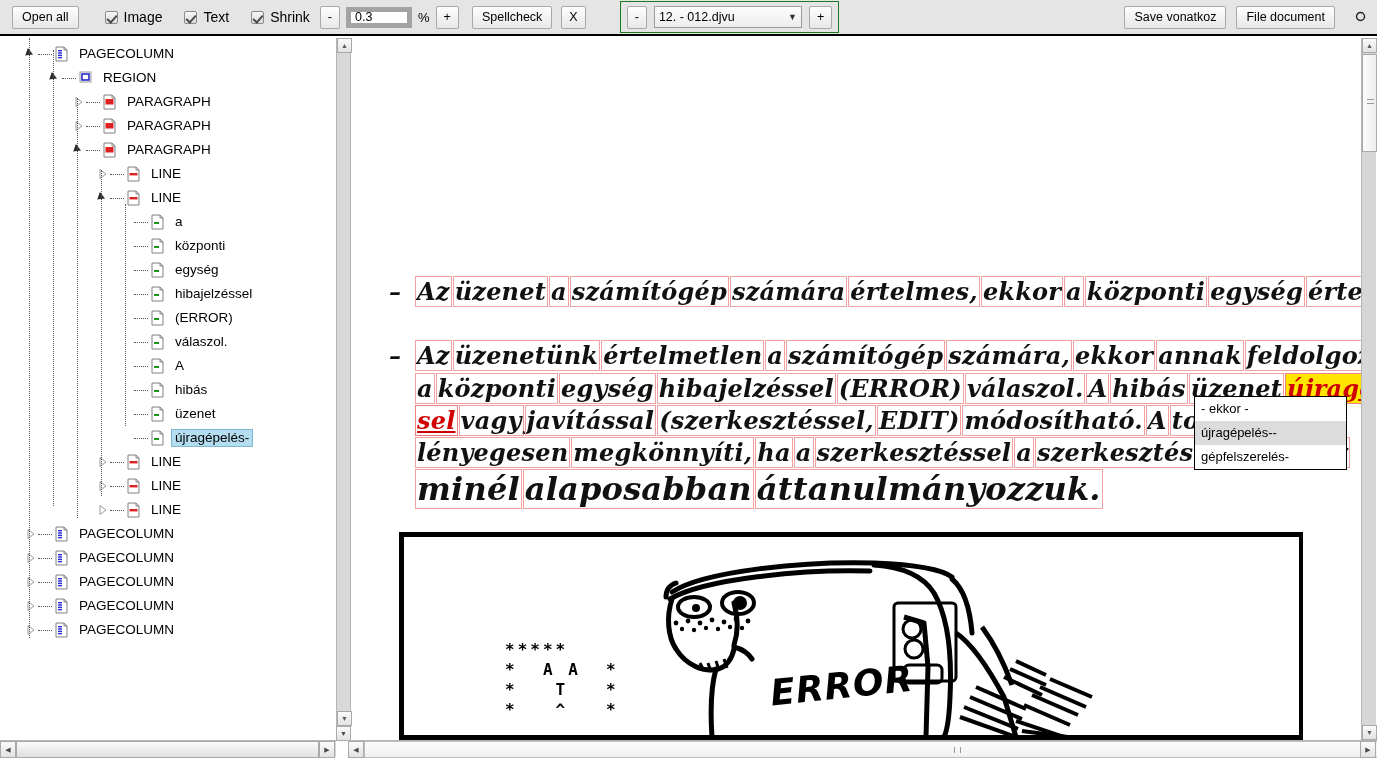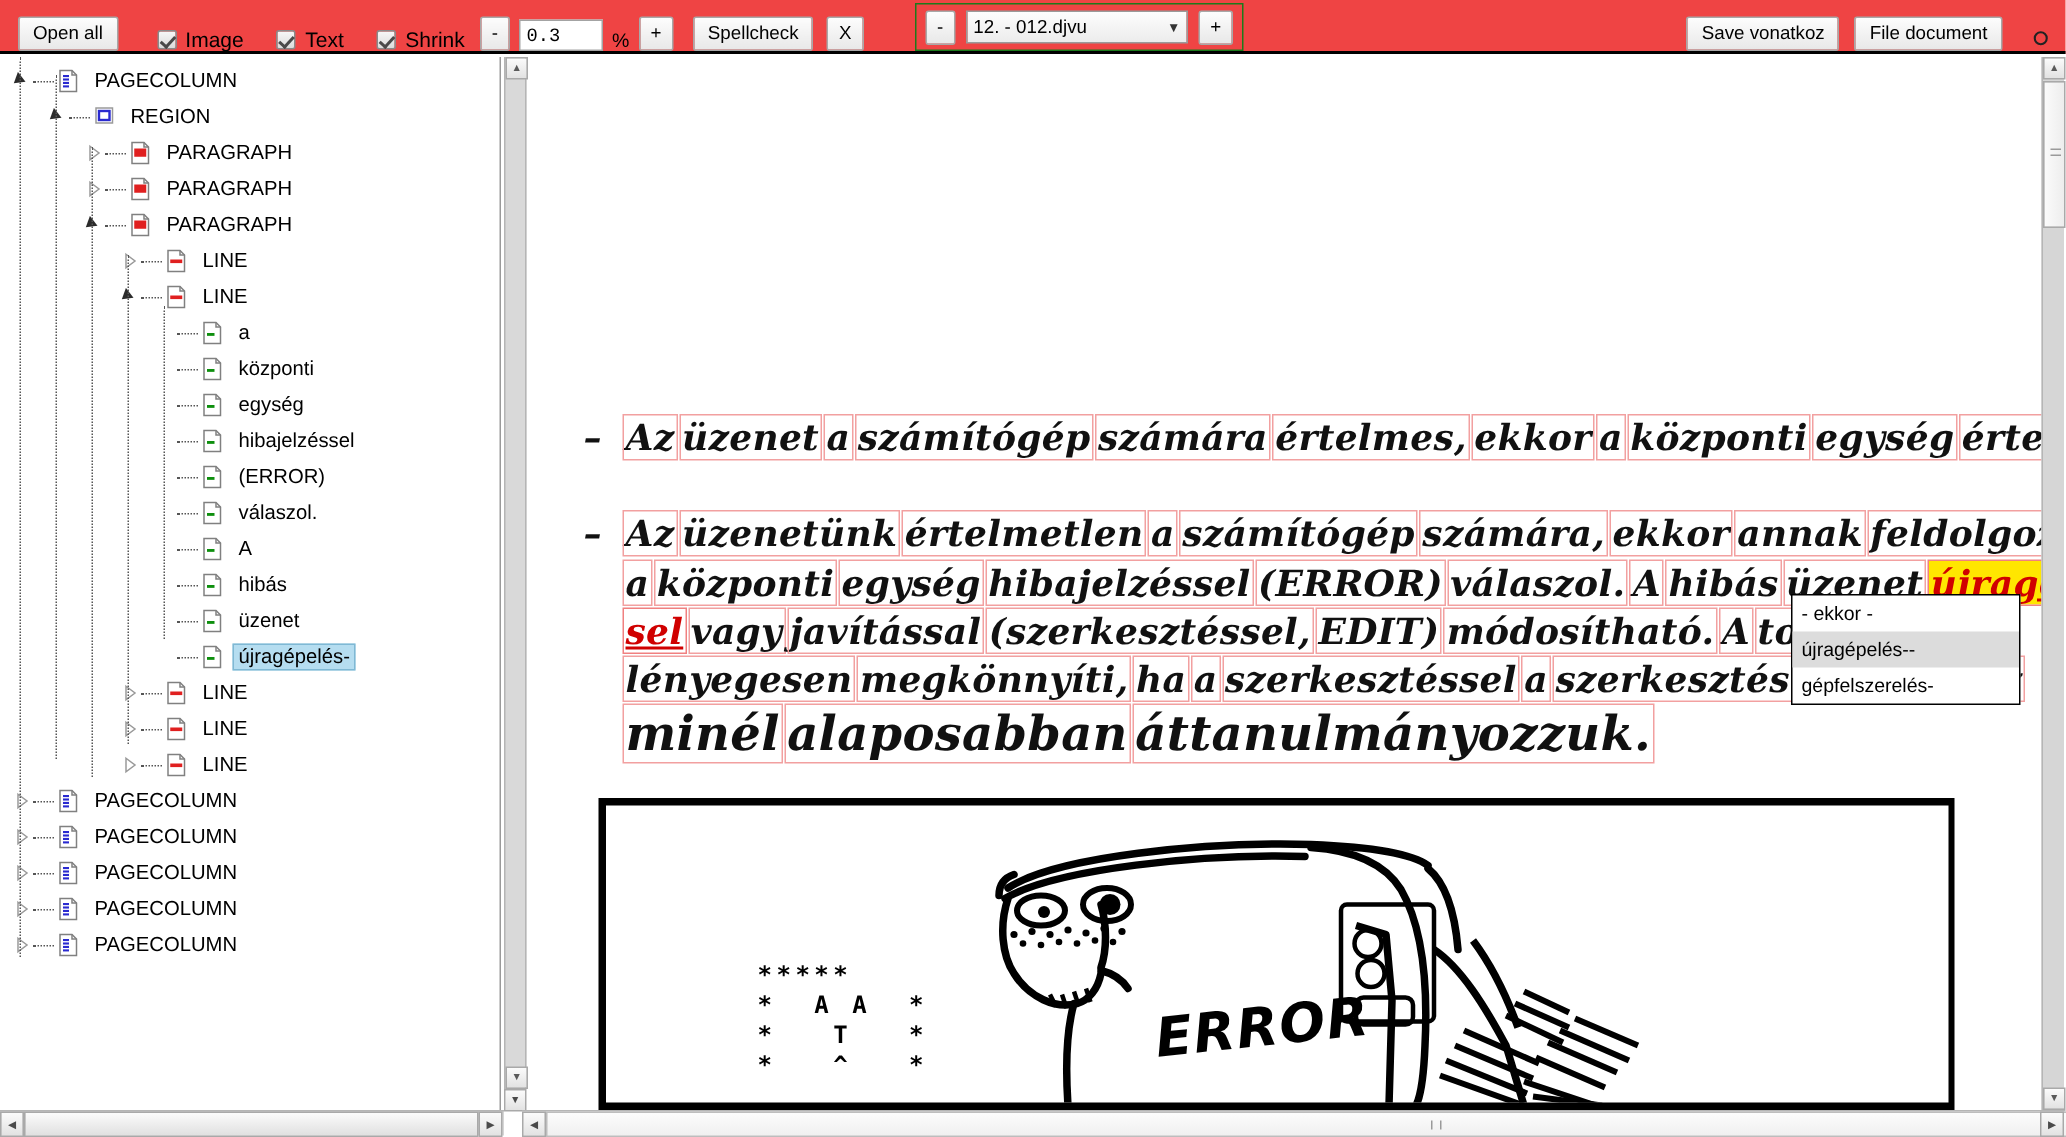--- a/index.html
+++ b/index.html
@@ -10,23 +10,23 @@
     background: #ffffff;
     font-family: "Liberation Sans", sans-serif;
     font-size: 13px;
     color: #000;
   }
 
   
   #toolbar {
     position: absolute; left: 0; top: 0;
     width: 1377px; height: 36px;
-    background: #ef4444;
+    background: #e5e5e5;
     border-bottom: 2px solid #000000;
-    display: flex; align-items: flex-end;
+    display: flex; align-items: center;
   }
   .tb-btn {
     font-family: "Liberation Sans", sans-serif;
     font-size: 12.5px;
     color: #000;
     background: linear-gradient(#fdfdfd, #e8e8e8);
     border: 1px solid #a8a8a8;
     border-radius: 2px;
     padding: 3px 9px 4px 9px;
     line-height: 14px;
@@ -50,24 +50,24 @@
     content: "";
     position: absolute;
     left: 3px; top: 1px;
     width: 4px; height: 8px;
     border: solid #4a4a4a;
     border-width: 0 2px 2px 0;
     transform: rotate(42deg);
   }
   .tb-label { font-size: 14px; color: #000; }
   .tb-input {
-    font-family: Liberation Mono, monospace;
+    font-family: Liberation Sans, sans-serif;
     font-size: 12.5px;
-    width: 56px; height: 21px;
-    border: 1px solid #a3a3a3;
+    width: 66px; height: 21px;
+    border: 5px solid #a3a3a3;
     background: #fff;
     padding: 0 4px;
     color: #000;
   }
   .pct { font-size: 13px; }
 
   
   #page-group {
     display: flex; align-items: center; gap: 7px;
     border: 1px solid #1b7a1b;
@@ -84,21 +84,21 @@
     padding: 0 4px;
     position: relative;
   }
   #page-select .sel-text { flex: 1; }
   #page-select .caret {
     font-size: 9px; color: #333; margin-left: 4px;
   }
 
   
   #tree-panel {
-    position: absolute; left: 0; top: 38px;
+    position: absolute; left: 16px; top: 38px;
     width: 334px; height: 702px;
     background: #ffffff;
     overflow: hidden;
     border-right: 1px solid #9a9a9a;
   }
   #tree {
     position: relative;
     padding-top: 4px;
   }
   .trow {

